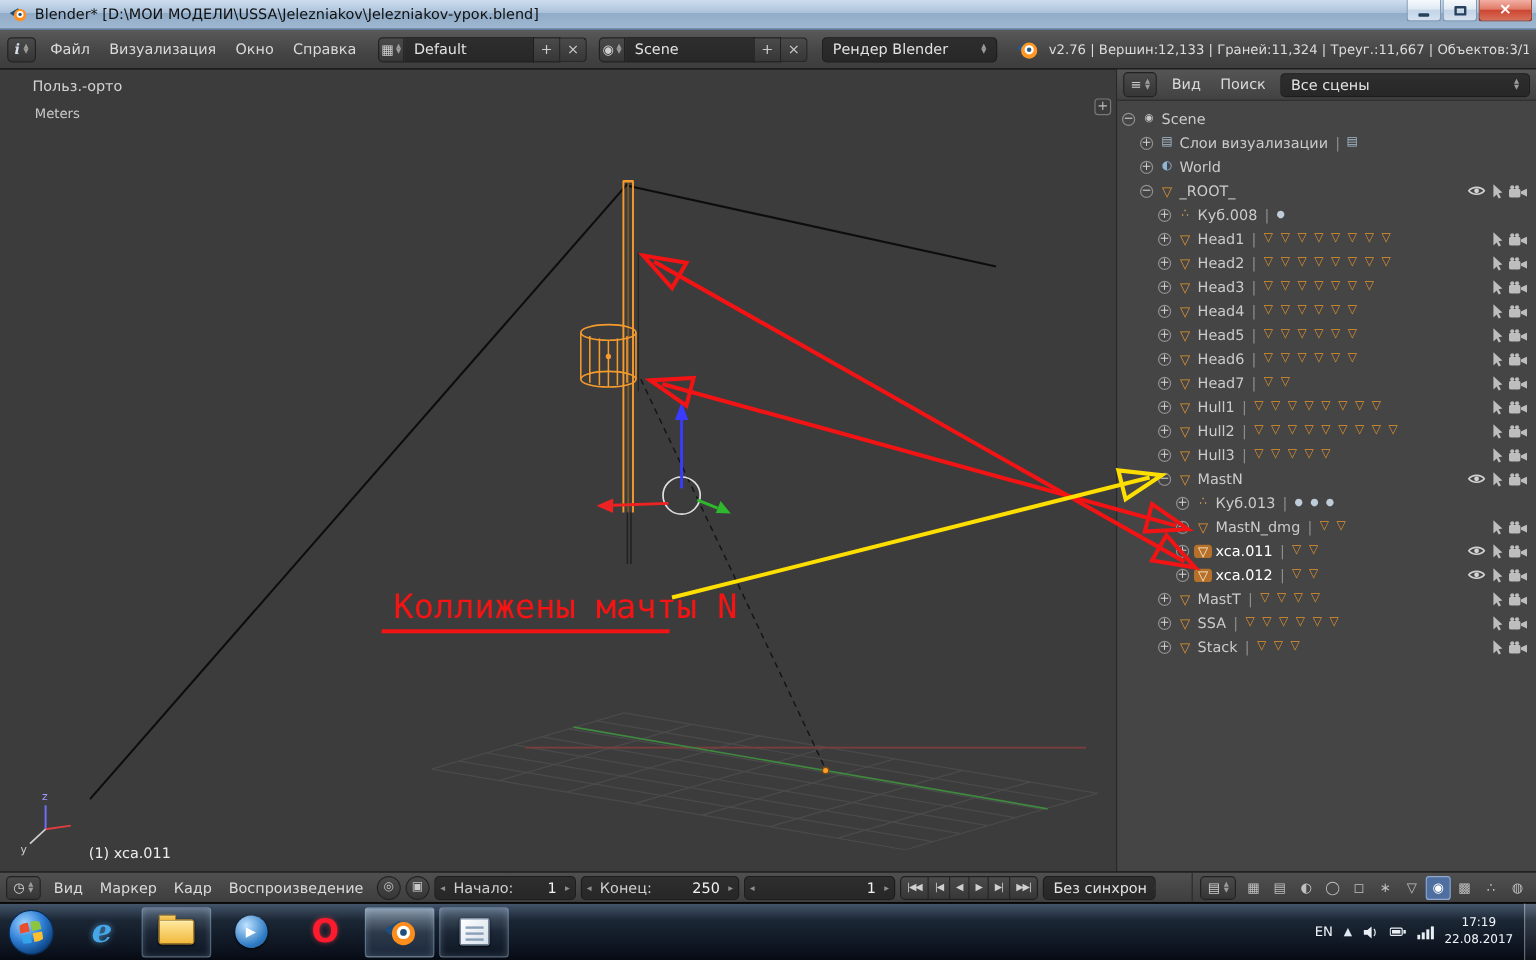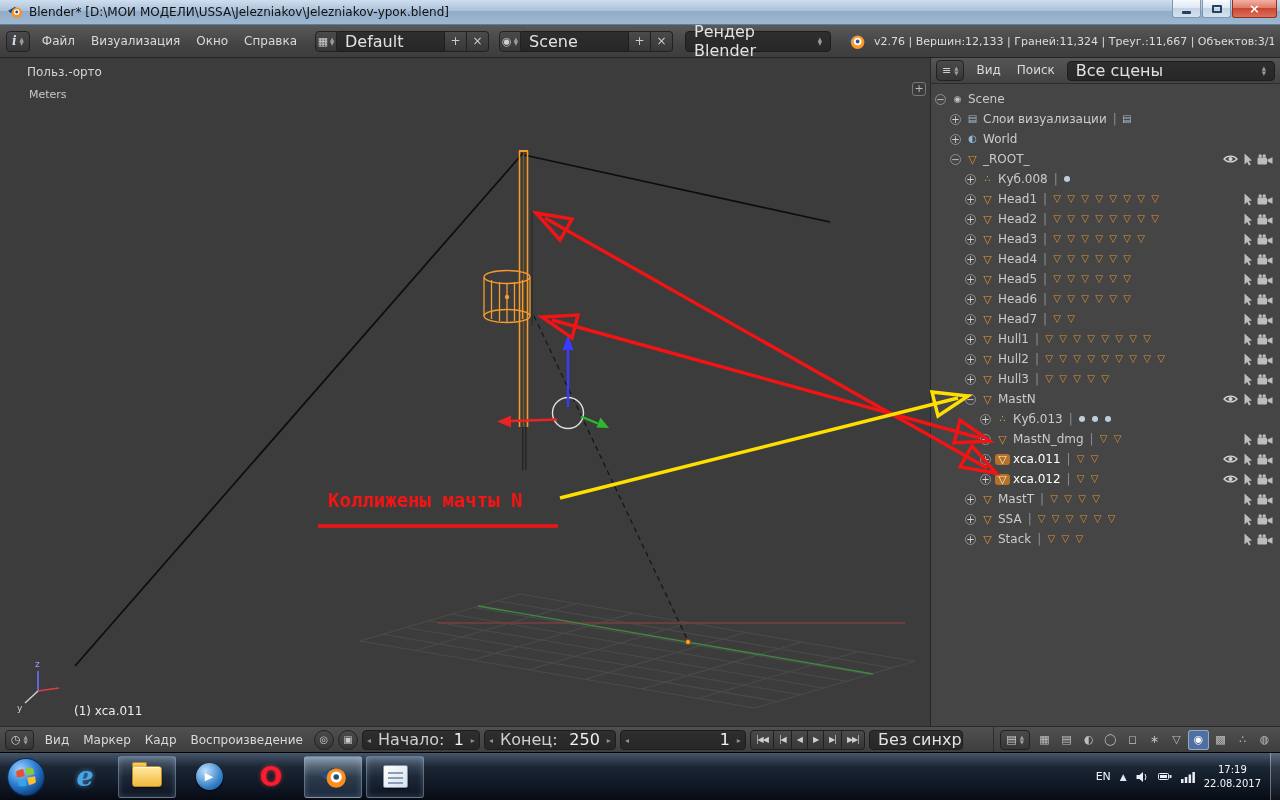--- a/index.html
+++ b/index.html
@@ -33,21 +33,21 @@
 .ud::after{content:"▼";}
 .menus{display:flex;}
 .menu-item{padding:0 8px;font-size:12px;color:#dadada;height:21px;line-height:21px;border-radius:3px;white-space:nowrap;}
 .wgroup{display:flex;align-items:center;margin-left:6px;flex:none;}
 .ibtn{height:21px;min-width:22px;display:flex;align-items:center;justify-content:center;gap:2px;
  background:linear-gradient(#4a4a4a,#373737);border:1px solid #222;color:#ccc;font-size:12px;}
 .ibtn.first{border-radius:4px 0 0 4px;}
 .ibtn.mid{border-radius:0;border-left:none;}
 .ibtn.last{border-radius:0 4px 4px 0;border-left:none;}
 .bfield{height:21px;display:flex;align-items:center;background:linear-gradient(#2e2e2e,#272727);
- border:1px solid #1d1d1d;color:#e2e2e2;font-size:16px;padding:0 8px;border-radius:4px;}
+ border:1px solid #1d1d1d;color:#e2e2e2;font-size:12px;padding:0 8px;border-radius:4px;}
 .bfield.mid{border-radius:0;border-left:none;width:108px;}
 .dd{justify-content:space-between;gap:6px;flex:none;}
 .engine-dd{width:146px;margin-left:8px;}
 .blogo{margin-left:10px;display:flex;flex:none;}
 .stats{font-size:11px;color:#dddddd;white-space:nowrap;overflow:hidden;margin-left:4px;}
 
 
 .main{flex:1;display:flex;min-height:0;}
 .viewport{width:930px;flex:none;position:relative;background:#3c3c3c;overflow:hidden;}
 .scene-svg{position:absolute;inset:0;}
@@ -137,21 +137,21 @@
  box-shadow:0 5px 0 #8aa0b8,0 10px 0 #8aa0b8;}
 .tray{margin-left:auto;display:flex;align-items:center;gap:9px;color:#f2f6fa;font-size:11px;padding-right:4px;height:100%;}
 .tray-up{font-size:9px;color:#dfe8f2;}
 .clock{text-align:center;line-height:1.35;font-size:10px;white-space:nowrap;}
 .showdesk{width:10px;height:48px;border-left:1px solid rgba(255,255,255,.35);
  background:linear-gradient(rgba(255,255,255,.12),rgba(255,255,255,.03));margin-left:5px;flex:none;}
 
 
 .anno{position:absolute;inset:0;z-index:60;pointer-events:none;}
 .anno-text{position:absolute;left:328px;top:489px;z-index:61;pointer-events:none;
- font-family:"DejaVu Sans Mono",monospace;font-weight:bold;font-size:19px;color:#f41414;}
+ font-family:"DejaVu Sans Mono",monospace;font-weight:normal;font-size:28px;color:#f41414;}
 </style>
 </head>
 <body>
 
 <div class="win">
 
   <div class="titlebar">
     <span style="display:flex;">
       <svg width="16" height="14" viewBox="0 0 28 24">
           <path d="M2 10 L14 3 L18 8 L7 14 Z" fill="#1f4e7a"></path>

